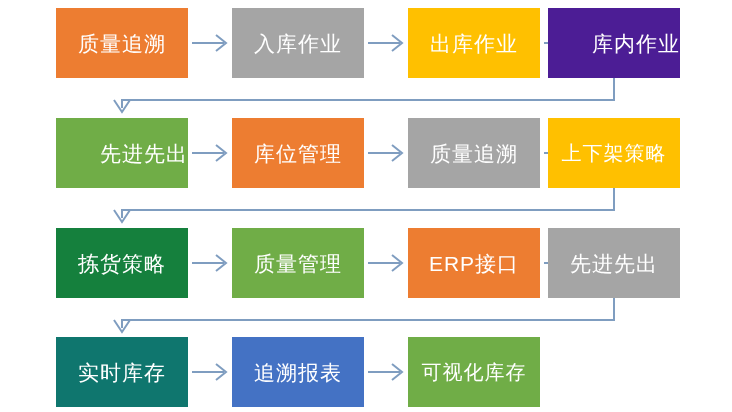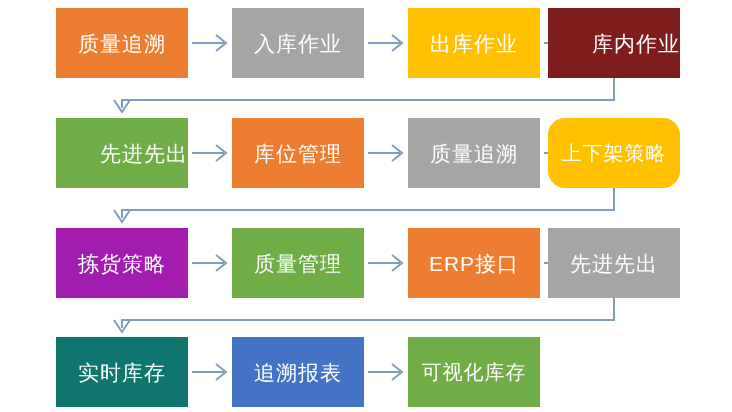--- a/index.html
+++ b/index.html
@@ -86,21 +86,21 @@
       <span>出库作业</span>
     </div>
 
     <div class="arrow-h" style="left:544px; top:31px; width:40px;">
       <svg width="40" height="24" viewBox="0 0 40 24">
         <line x1="0" y1="12" x2="32" y2="12" stroke="#7F9DC0" stroke-width="2"></line>
         <polyline points="24,4 34,12 24,20" fill="none" stroke="#7F9DC0" stroke-width="2"></polyline>
       </svg>
     </div>
 
-    <div class="node-box" style="left:548px; top:8px; width:132px; height:70px; background:#7f1d1d;padding-left:44px;">
+    <div class="node-box" style="left:548px; top:8px; width:132px; height:70px; background:#4c1d95;padding-left:44px;">
       <span>库内作业</span>
     </div>
   </div>
 
   <div class="connector" style="left:110px; top:78px; width:520px; height:42px;">
     <svg width="520" height="42" viewBox="0 0 520 42">
       <polyline points="504,0 504,22 12,22 12,30" fill="none" stroke="#7F9DC0" stroke-width="2"></polyline>
       <polyline points="4,22 12,34 20,22" fill="none" stroke="#7F9DC0" stroke-width="2"></polyline>
     </svg>
   </div>
@@ -133,35 +133,35 @@
       <span>质量追溯</span>
     </div>
 
     <div class="arrow-h" style="left:544px; top:141px; width:40px;">
       <svg width="40" height="24" viewBox="0 0 40 24">
         <line x1="0" y1="12" x2="32" y2="12" stroke="#7F9DC0" stroke-width="2"></line>
         <polyline points="24,4 34,12 24,20" fill="none" stroke="#7F9DC0" stroke-width="2"></polyline>
       </svg>
     </div>
 
-    <div class="node-box" style="left:548px; top:118px; width:132px; height:70px; background:#FFC000; font-size:20px;border-radius:17px;">
+    <div class="node-box" style="left:548px; top:118px; width:132px; height:70px; background:#FFC000; font-size:20px;">
       <span>上下架策略</span>
     </div>
   </div>
 
   <div class="connector" style="left:110px; top:188px; width:520px; height:42px;">
     <svg width="520" height="42" viewBox="0 0 520 42">
       <polyline points="504,0 504,22 12,22 12,30" fill="none" stroke="#7F9DC0" stroke-width="2"></polyline>
       <polyline points="4,22 12,34 20,22" fill="none" stroke="#7F9DC0" stroke-width="2"></polyline>
     </svg>
   </div>
 
   <div class="flow-row">
 
-    <div class="node-box" style="left:56px; top:228px; width:132px; height:70px; background:#a21caf;">
+    <div class="node-box" style="left:56px; top:228px; width:132px; height:70px; background:#15803d;">
       <span>拣货策略</span>
     </div>
 
     <div class="arrow-h" style="left:192px; top:251px; width:40px;">
       <svg width="40" height="24" viewBox="0 0 40 24">
         <line x1="0" y1="12" x2="32" y2="12" stroke="#7F9DC0" stroke-width="2"></line>
         <polyline points="24,4 34,12 24,20" fill="none" stroke="#7F9DC0" stroke-width="2"></polyline>
       </svg>
     </div>
 

